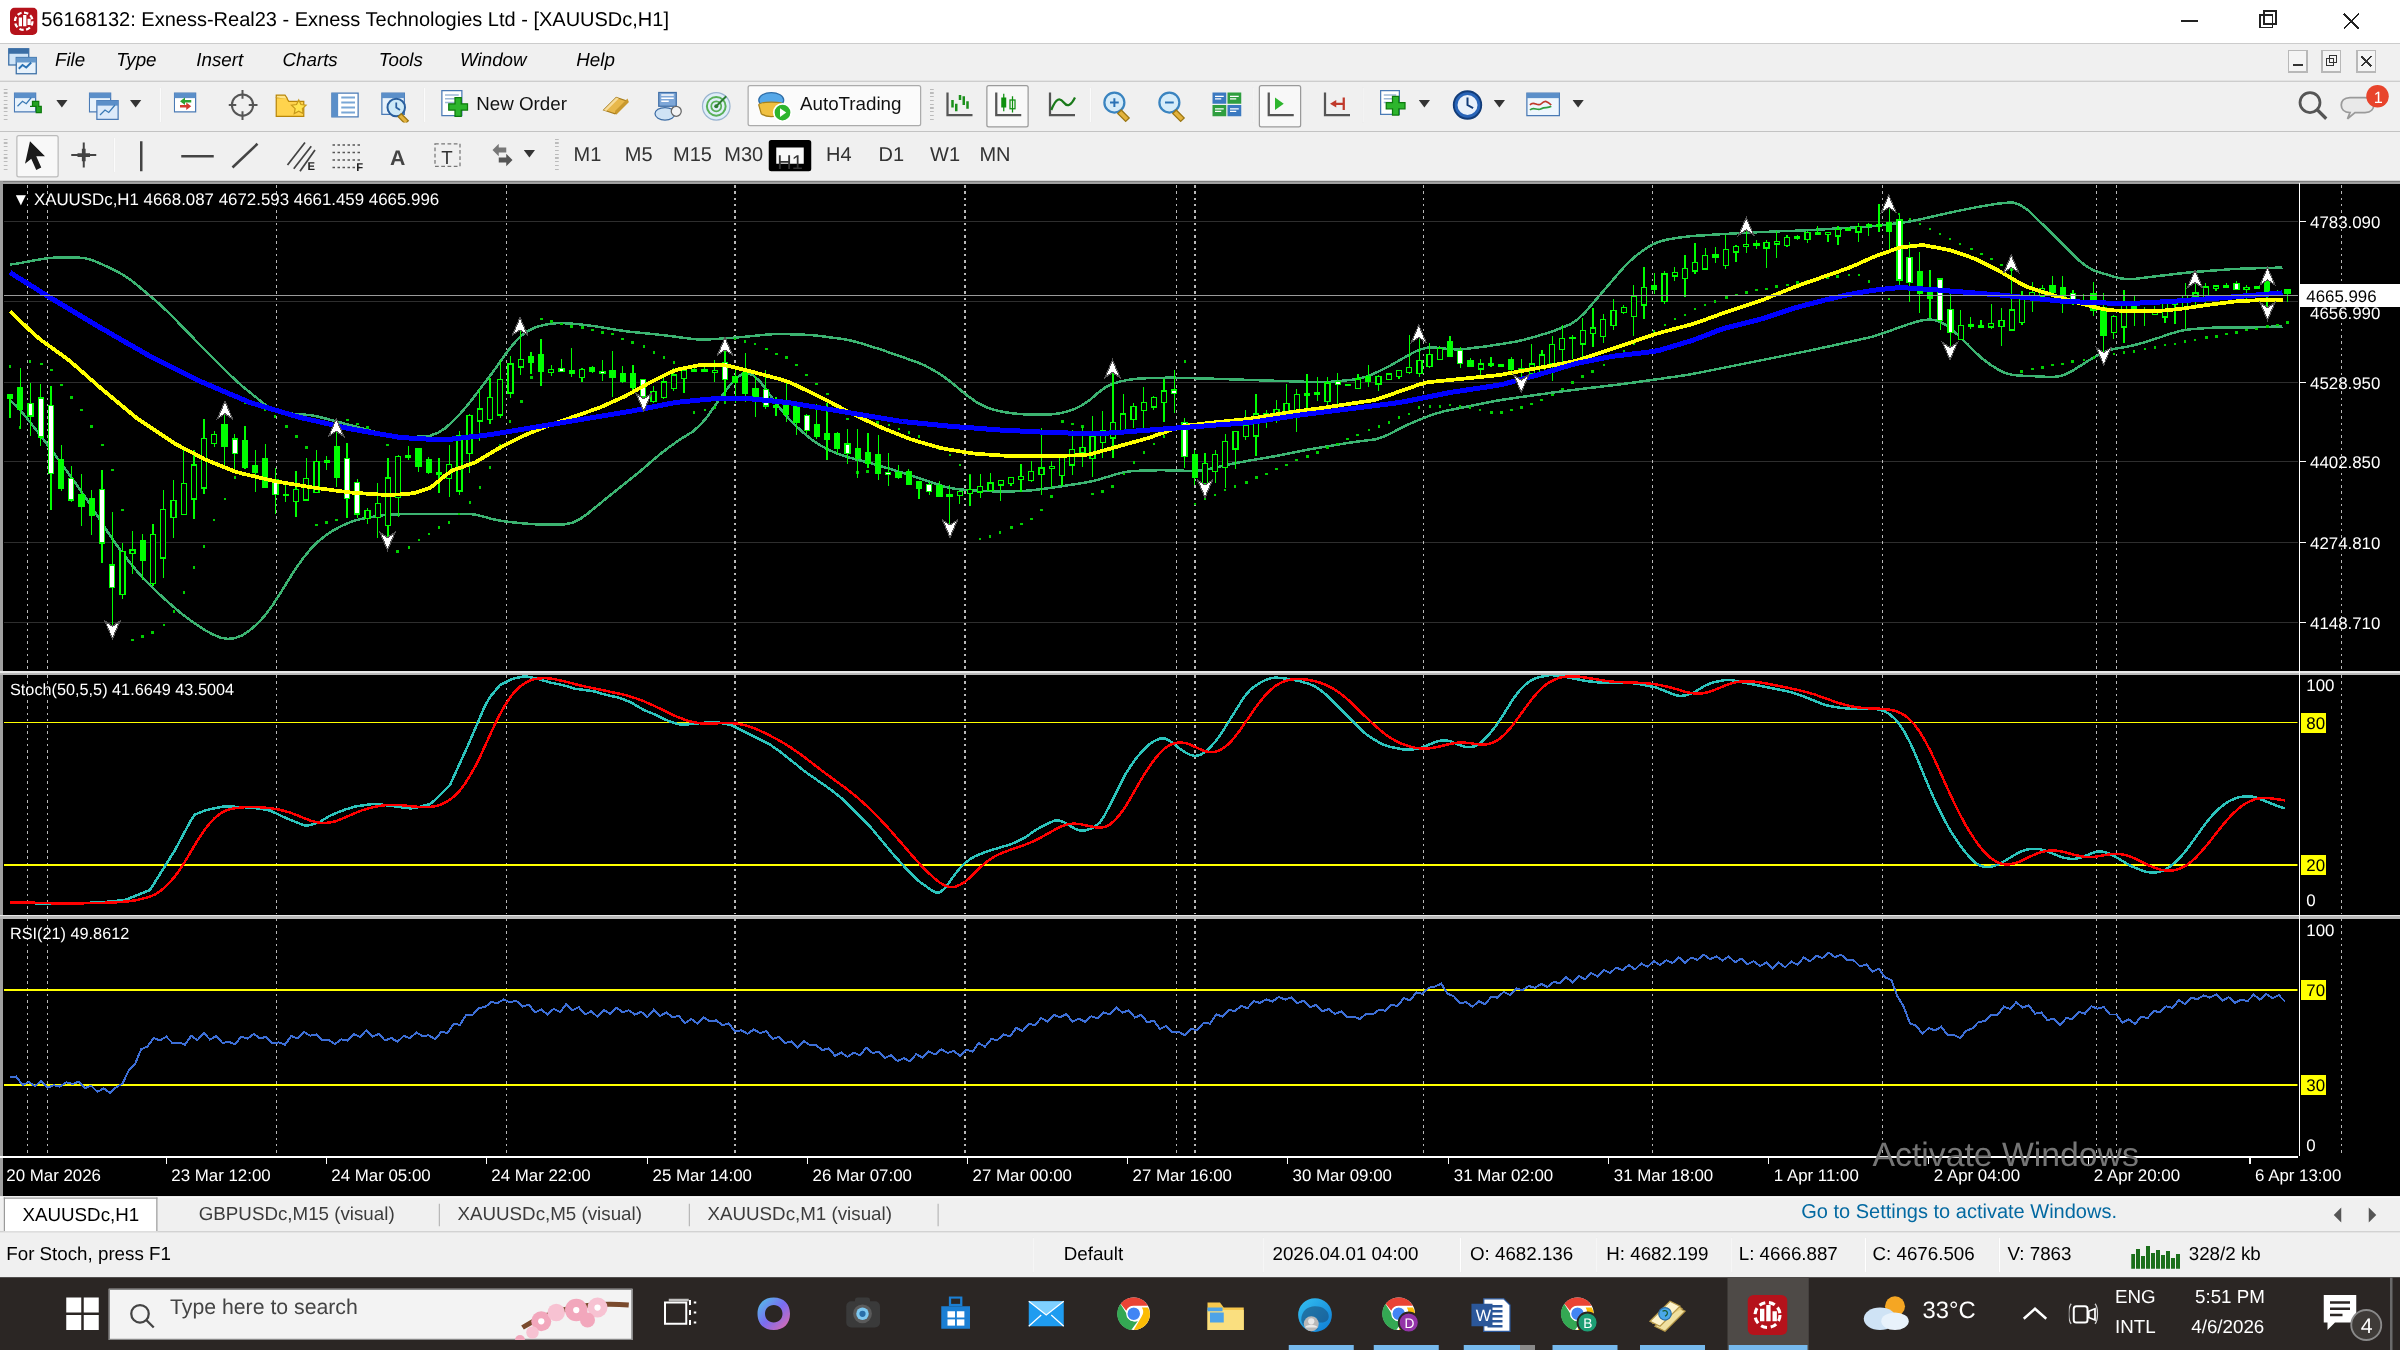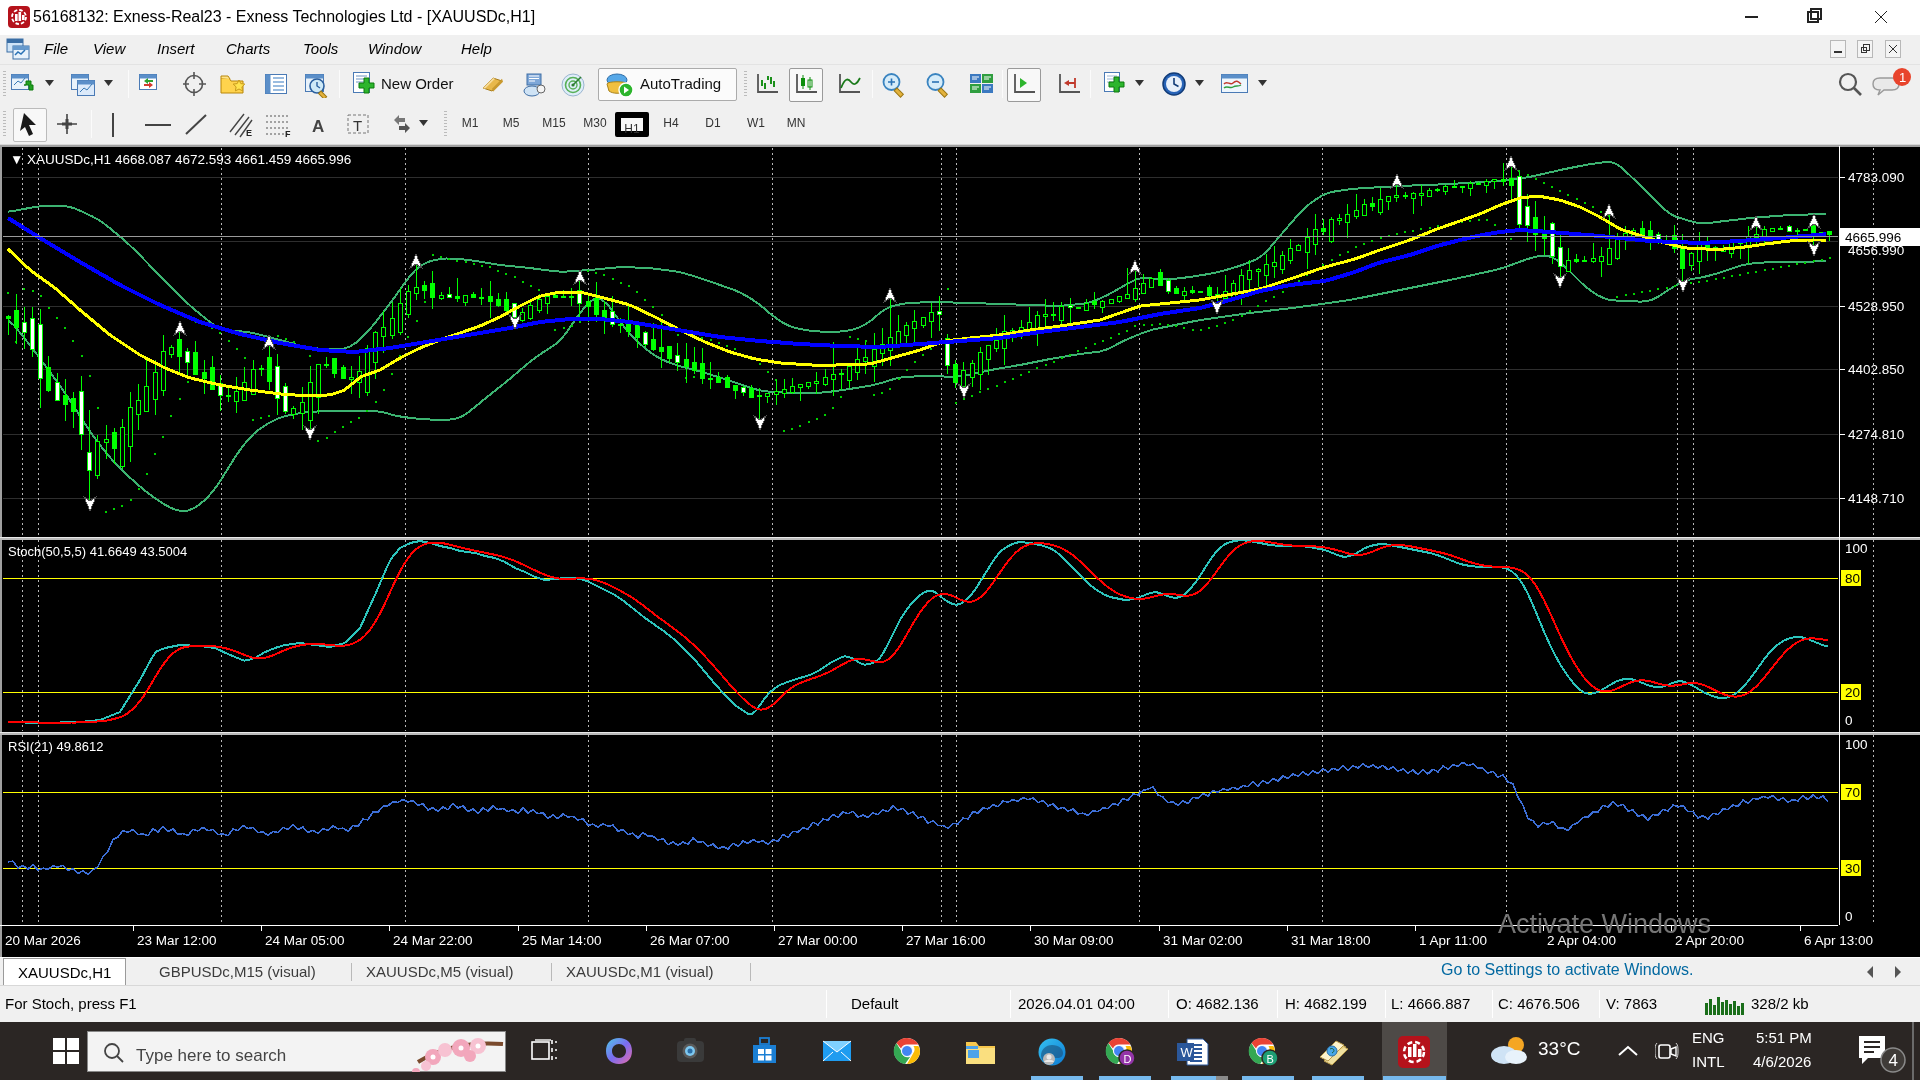--- a/index.html
+++ b/index.html
@@ -12,36 +12,36 @@
   border-bottom:1px solid #e3e3e3; }
 .menuitem { position:absolute; top:5px; font-size:15px; color:#000; white-space:nowrap;font-style:italic; }
 #toolbar1 { position:absolute; left:0; top:65px; width:1920px; height:40px; background:#f0f0f0; }
 #toolbar2 { position:absolute; left:0; top:105px; width:1920px; height:40px; background:#f0f0f0;
   border-bottom:1px solid #d8d8d8; }
 .tsep { position:absolute; top:5px; width:1px; height:28px; background:#d4d4d4; border-right:1px solid #fbfbfb; }
 .grip { position:absolute; top:6px; width:4px; height:26px;
   background-image:repeating-linear-gradient(#bbb 0 1px, #f0f0f0 1px 3px);
   width:3px; }
 .tbtxt { position:absolute; font-size:15px; color:#111; white-space:nowrap; }
-.tfbtn { position:absolute; top:7px; height:25px; font-size:12px; color:#333; text-align:center; padding-top:4px; }
+.tfbtn { position:absolute; top:7px; height:25px; font-size:16px; color:#333; text-align:center; padding-top:4px; }
 .selbtn { background:#f8f8f8; border:6px solid #000000; border-radius:2px; }
 #tabbar { position:absolute; left:0; top:957px; width:1920px; height:28px; background:#f0f0f0;
   border-top:1px solid #fff; }
 .tab { position:absolute; top:1px; height:26px; font-size:15px; color:#3c3c3c; padding:4px 14px 0 14px; white-space:nowrap; }
 .tabactive { background:#fff; border:1px solid #9a9a9a; border-bottom:none; color:#000; top:0px; height:28px; padding-top:5px; }
 .tabsep { position:absolute; top:5px; width:1px; height:18px; background:#b9b9b9; }
 #statusbar { position:absolute; left:0; top:985px; width:1920px; height:37px; background:#f0f0f0;
   font-size:15px; color:#000; border-top:1px solid #d8d8d8; }
 .st { position:absolute; top:9px; white-space:nowrap; }
 .stsep { position:absolute; top:4px; width:1px; height:28px; background:#cfcfcf; border-right:1px solid #fff; }
 #taskbar { position:absolute; left:0; top:1022px; width:1920px; height:58px; background:#2b2624; }
 .bluebar { position:absolute; height:4px; background:#76b9ed; }
 #searchbox { position:absolute; left:87px; top:1031px; width:419px; height:41px; background:#f3f3f3;
   border:1px solid #888; }
-#searchbox span { position:absolute; left:48px; top:14px; font-size:17px; color:#444;text-align:center; }
+#searchbox span { position:absolute; left:48px; top:4px; font-size:17px; color:#444;text-align:center; }
 .traytxt { position:absolute; color:#fff; font-size:15px; white-space:nowrap; }
 svg { shape-rendering:crispEdges; }
 svg.sm { shape-rendering:auto; }
 </style>
 </head>
 <body>
 
 <div id="titlebar">
   <svg class="sm abs" style="left:8px;top:6px" width="22" height="22">
     <rect x="0" y="0" width="22" height="22" rx="4" fill="#b5121b"></rect>
@@ -62,21 +62,21 @@
 
 <div id="menubar">
   <svg class="sm abs" style="left:6px;top:3px" width="24" height="24">
     <rect x="1" y="1" width="16" height="13" fill="#cfe4f7" stroke="#3a6ea5"></rect>
     <rect x="1" y="1" width="16" height="4" fill="#3a6ea5"></rect>
     <rect x="7" y="8" width="16" height="13" fill="#e8f2fb" stroke="#3a6ea5"></rect>
     <rect x="7" y="8" width="16" height="4" fill="#6699cc"></rect>
     <path d="M9 17l3-3l3 2l4-4" stroke="#2a72b5" fill="none" stroke-width="1.5"></path>
   </svg>
   <div class="menuitem" style="left:44px">File</div>
-  <div class="menuitem" style="left:93px">View</div>
+  <div class="menuitem" style="left:93px">Type</div>
   <div class="menuitem" style="left:157px">Insert</div>
   <div class="menuitem" style="left:226px">Charts</div>
   <div class="menuitem" style="left:303px">Tools</div>
   <div class="menuitem" style="left:368px">Window</div>
   <div class="menuitem" style="left:461px">Help</div>
 
   <svg class="abs" style="left:1830px;top:5px" width="90" height="22">
     <rect x="0.5" y="0.5" width="15" height="17" fill="#f4f4f4" stroke="#b8b8b8"></rect>
     <rect x="27.5" y="0.5" width="15" height="17" fill="#f4f4f4" stroke="#b8b8b8"></rect>
     <rect x="55.5" y="0.5" width="15" height="17" fill="#f4f4f4" stroke="#b8b8b8"></rect>

